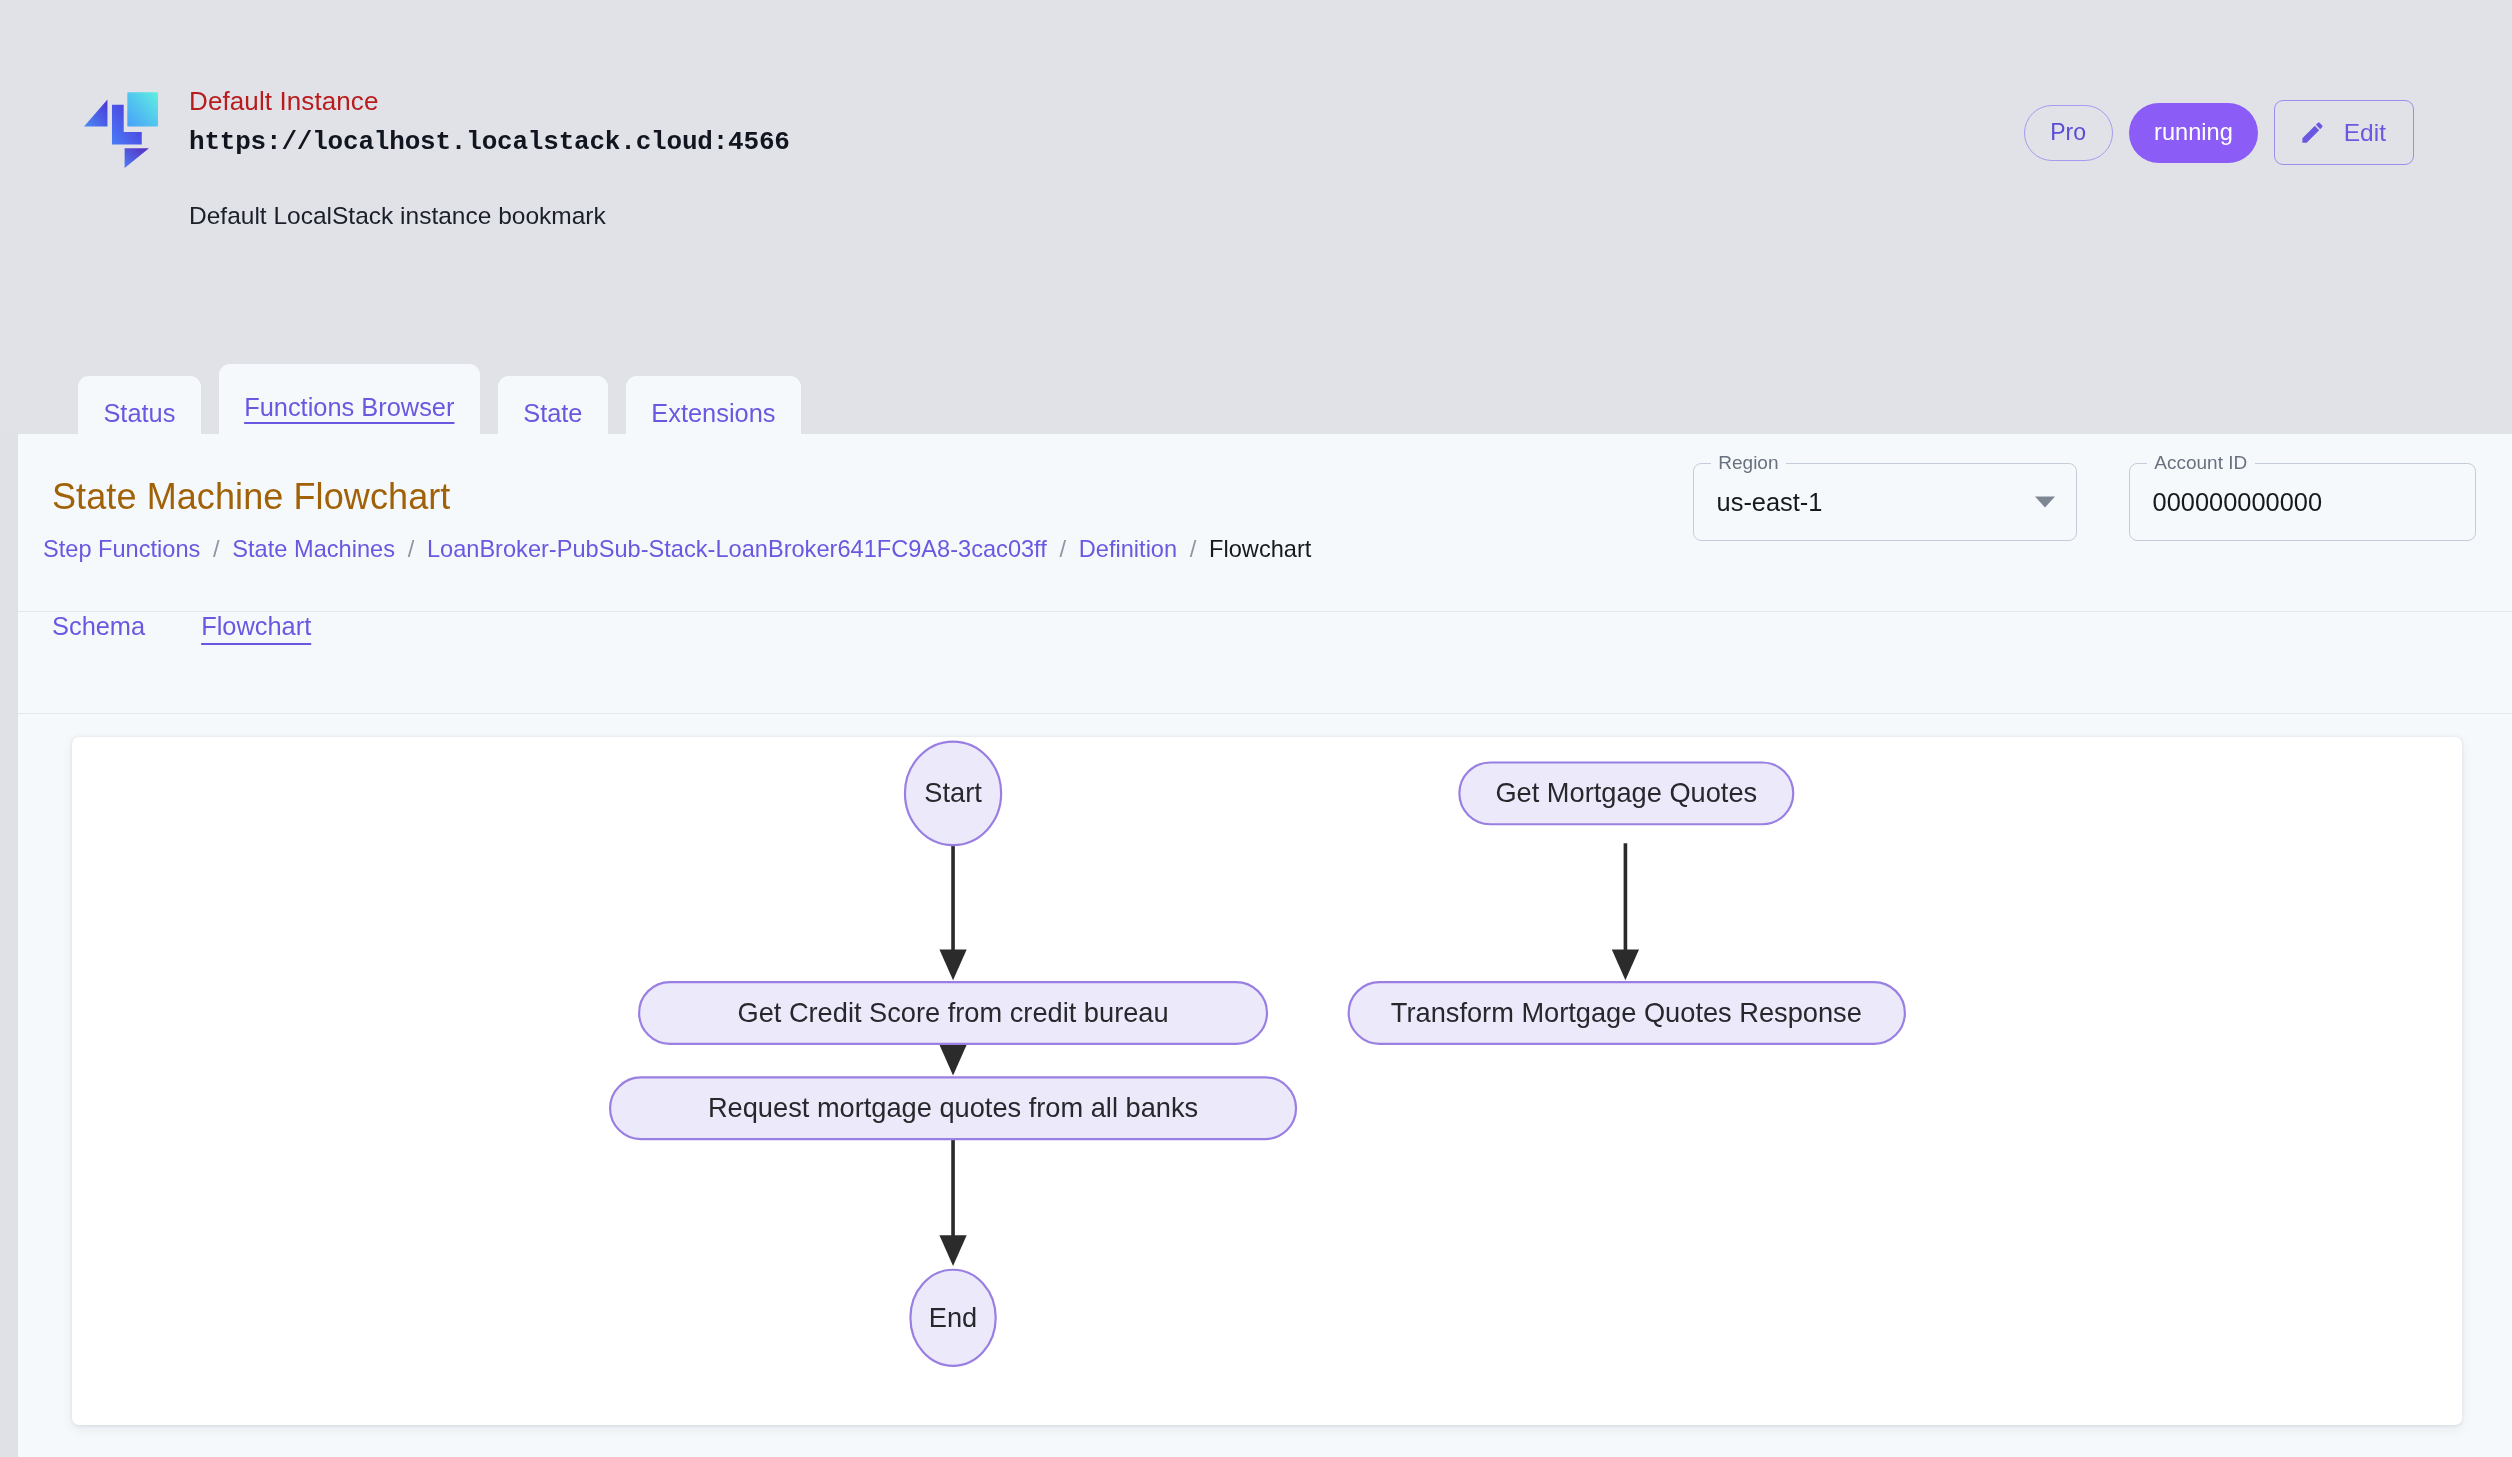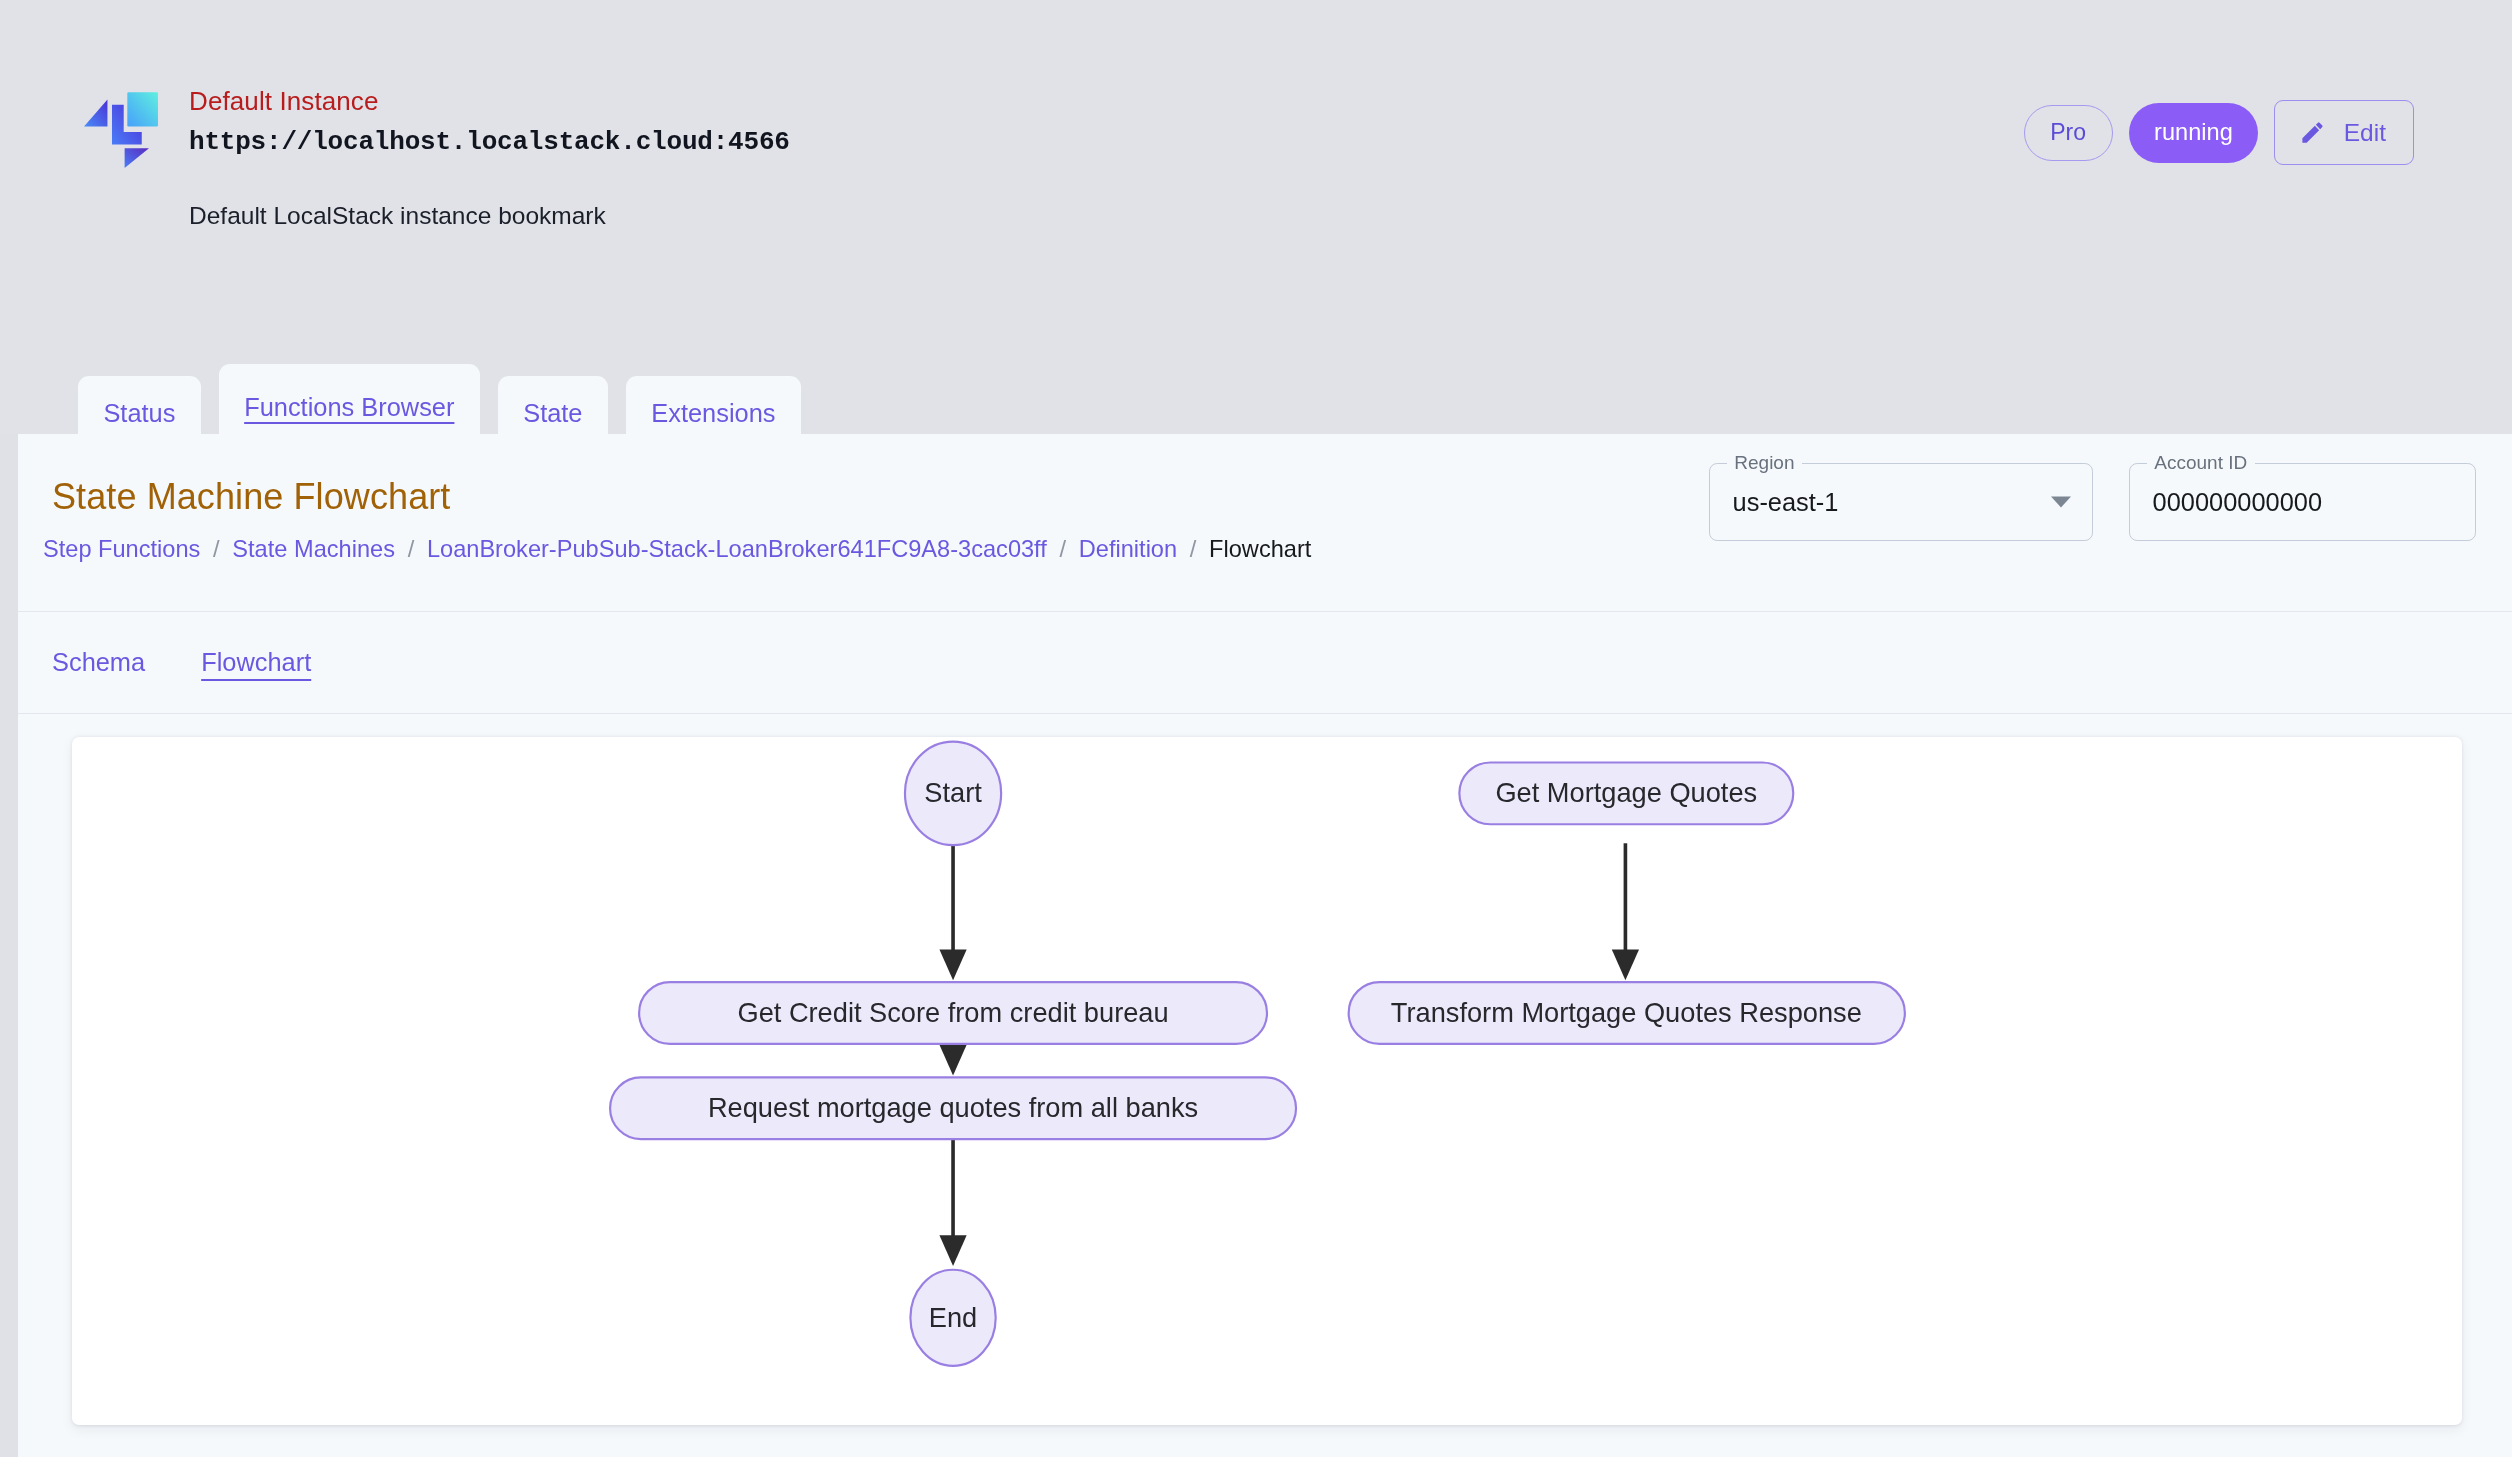--- a/index.html
+++ b/index.html
@@ -146,21 +146,21 @@
     display: flex; align-items: center; gap: 0;
     white-space: nowrap;
   }
   .crumb { color: #6a58e0; cursor: pointer; }
   .crumb.current { color: #17191c; cursor: default; }
   .crumb-sep { color: #8f97a3; padding: 0 12.7px; }
 
   .selectors {
     position: absolute;
     right: 36px; top: 29px;
-    display: flex; gap: 36px; justify-content: center;
+    display: flex; gap: 52px; justify-content: center;
   }
   .field {
     position: relative;
     width: 384px;
     height: 78px;
   }
   .field.acct { width: 347px; }
   .field-box {
     position: absolute; inset: 0;
     border: 1.4px solid #c3ccd8;
@@ -198,21 +198,20 @@
     border-top: 11px solid #7d8794;
     cursor: pointer;
   }
 
   
   .subtabs {
     position: relative;
     height: 102px;
     border-bottom: 1.4px solid #e3e8ee;
     display: flex;
-    align-items: center;
     padding-left: 34px;
     gap: 56px;
   }
   .subtab {
     font-size: 25.4px;
     color: #6a58e0;
     cursor: pointer;
   }
   .subtab.active {
     text-decoration: underline;

